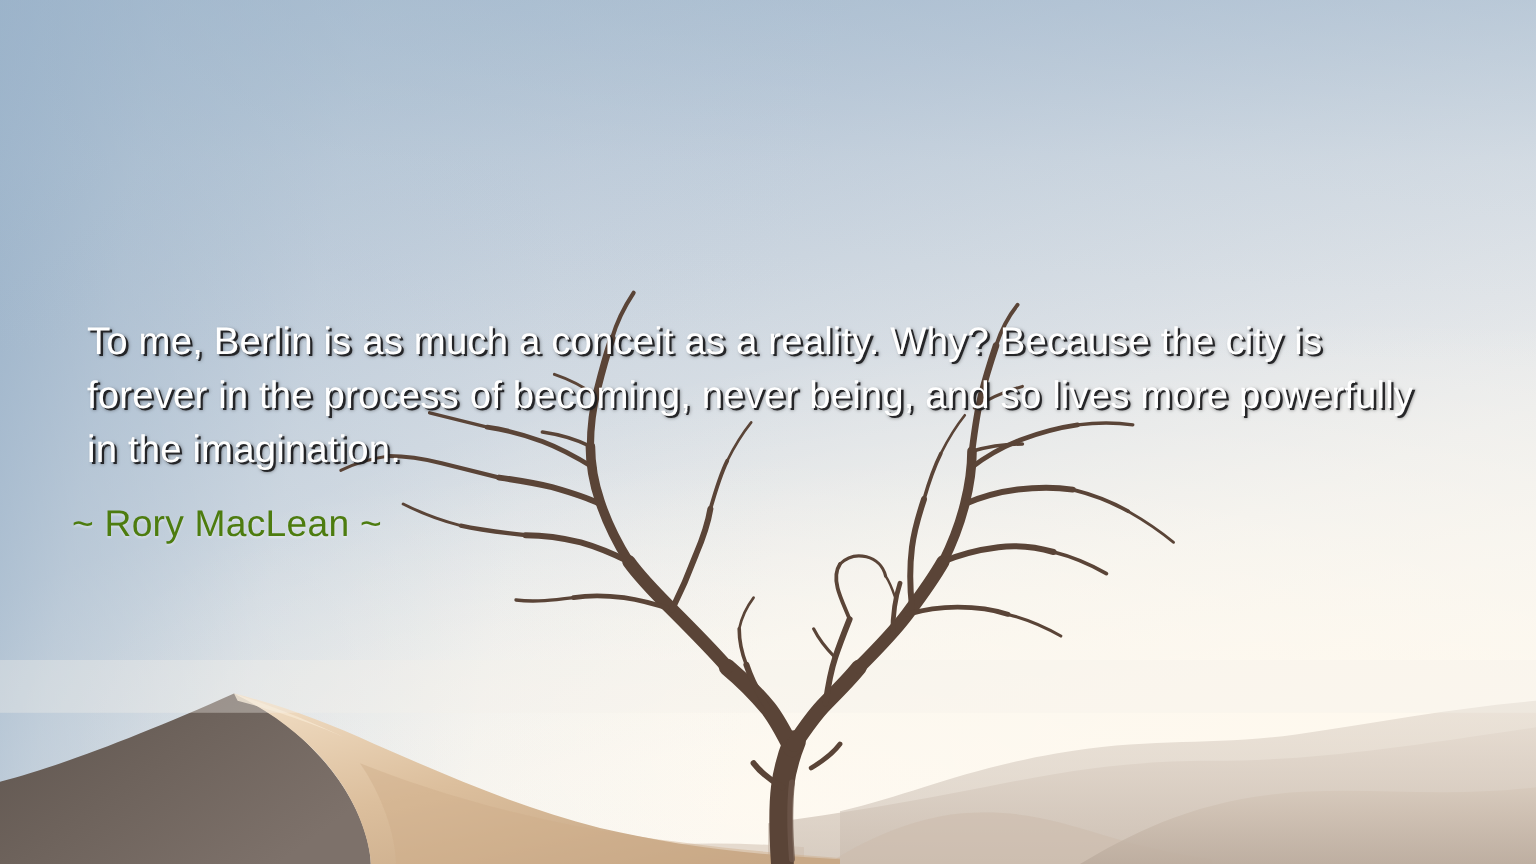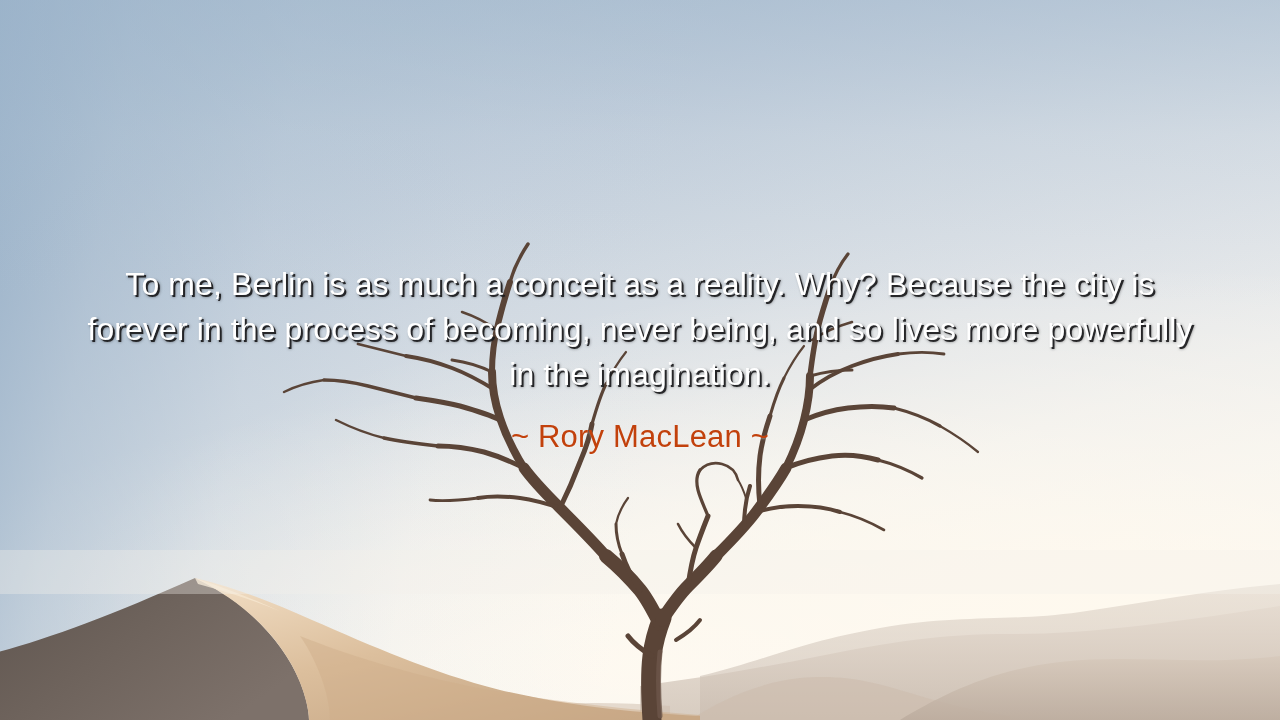--- a/index.html
+++ b/index.html
@@ -73,21 +73,20 @@
     pointer-events: none;
   }
   .tree svg { display: block; width: 1280px; height: 720px; }
 
   
   .quote-block {
     position: absolute;
     left: 0;
     right: 0;
     top: 262px;
-    text-align: center;
     padding: 0 60px;
     box-sizing: border-box;
   }
   .quote-text {
     margin: 0;
     font-size: 32px;
     line-height: 45px;
     font-weight: 400;
     color: #ffffff;
     letter-spacing: 0.1px;
@@ -95,21 +94,21 @@
        2px 2px 0 rgba(28,28,30,0.92),
        2px 2px 3px rgba(20,20,22,0.55);
     max-width: 1135px;
     margin: 0 auto;
   }
   .quote-author {
     margin: 21px auto 0 auto;
     font-size: 31px;
     line-height: 38px;
     font-weight: 400;
-    color: #c2410c;
+    color: #4d7c0f;
     letter-spacing: 0.2px;
     text-shadow: 0 1px 2px rgba(255,255,255,0.35);
   }
 </style>
 </head>
 <body>
 
 <div class="stage">
 
   <div class="sky-base"></div>

